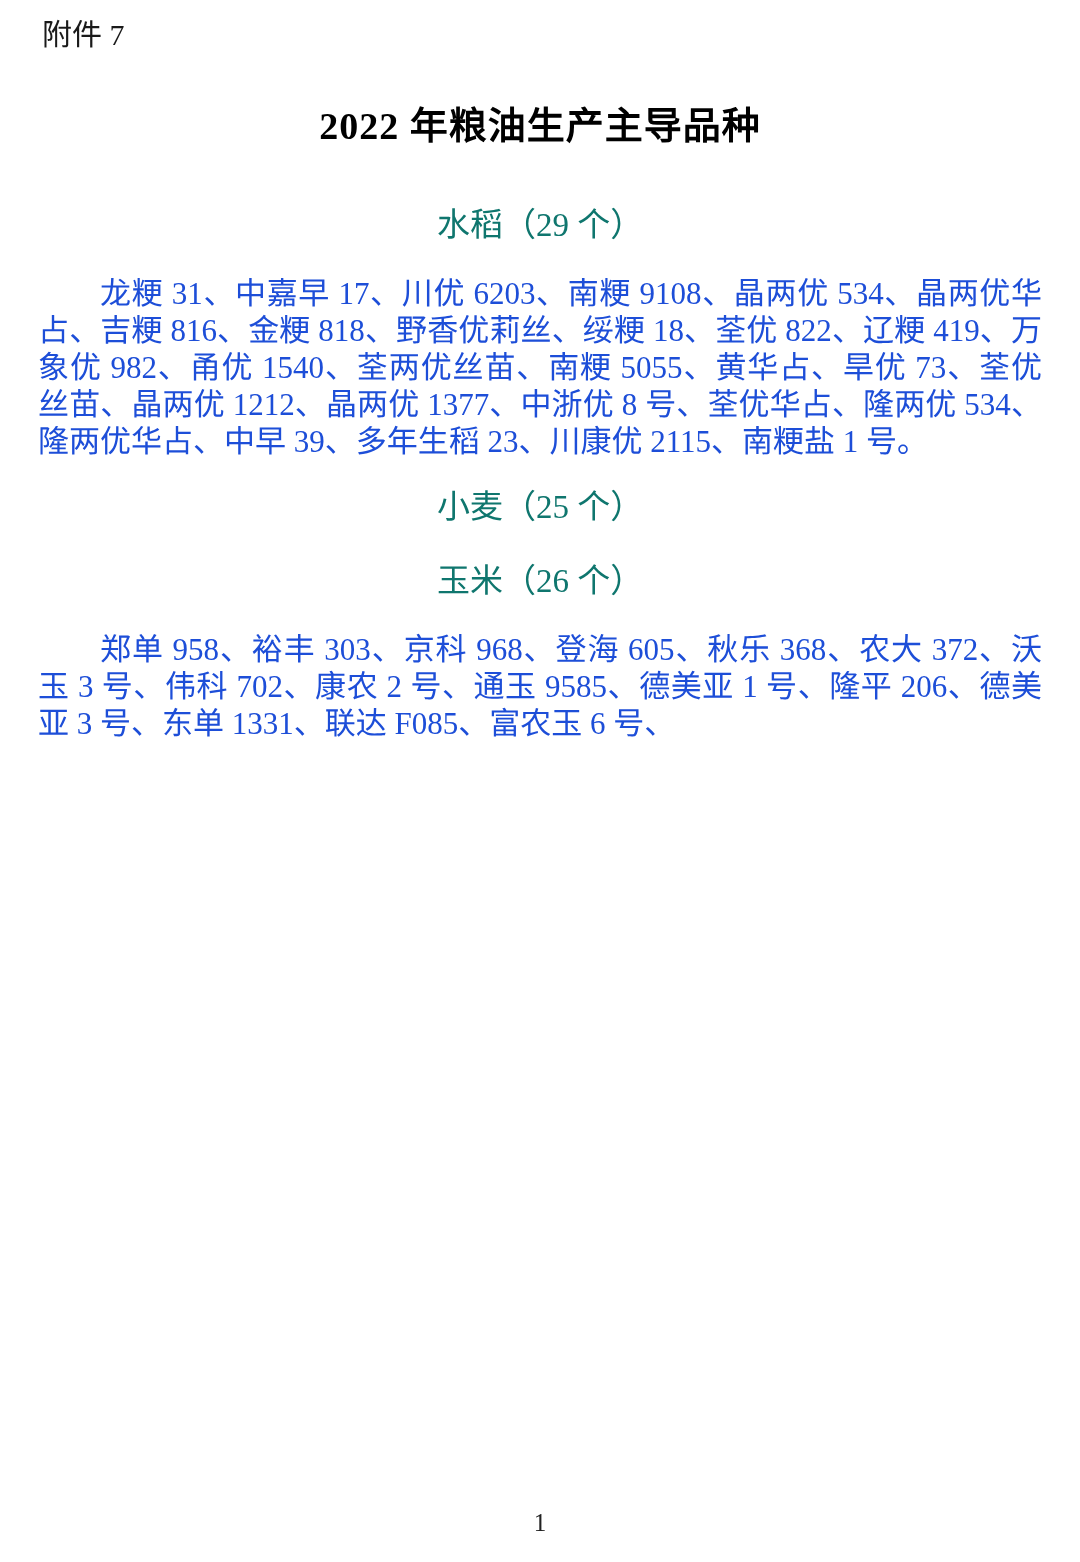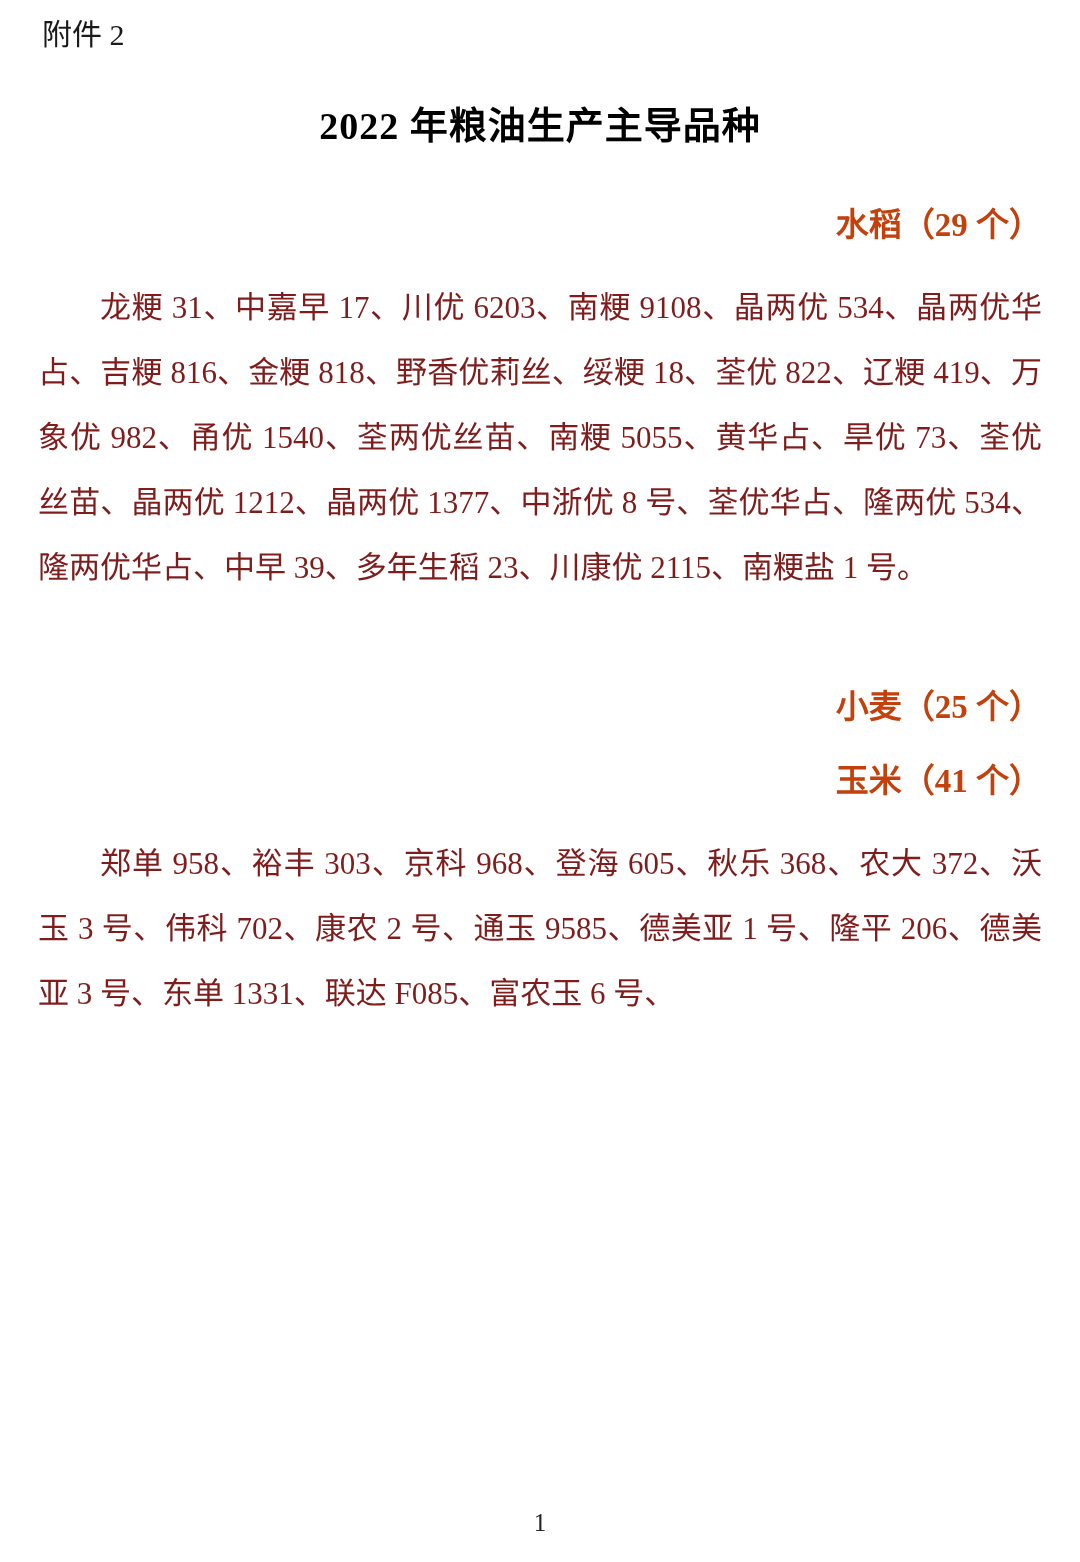--- a/index.html
+++ b/index.html
@@ -27,67 +27,67 @@
   .doc-title {
     margin-top: 46px;
     text-align: center;
     font-size: 38px;
     line-height: 48px;
     font-weight: 700;
     letter-spacing: 1px;
     color: #000000;
   }
   .section-heading {
-    text-align: right;
+    text-align: center;
     font-size: 33px;
     line-height: 46px;
-    font-weight: 700;
-    color: #c2410c;
+    font-weight: 400;
+    color: #0f766e;
   }
   .section:nth-of-type(1) .section-heading { margin-top: 96px; }
   .section:nth-of-type(2) .section-heading { margin-top: 52px; }
-  .section:nth-of-type(3) .section-heading { margin-top: 84px; }
+  .section:nth-of-type(3) .section-heading { margin-top: 24px; }
   .section-body {
     margin: 26px 0 0 0;
     font-size: 31px;
-    line-height: 65px;
+    line-height: 37px;
     text-align: justify;
     text-justify: inter-ideograph;
     text-indent: 2em;
-    color: #7f1d1d;
+    color: #1d4ed8;
   }
   .page-number {
     position: absolute;
     left: 0;
     bottom: 24px;
     width: 100%;
     text-align: center;
     font-size: 25px;
     line-height: 30px;
     color: #222222;
   }
 </style>
 </head>
 <body>
 
 <div class="page">
 
-  <div class="attachment-label">附件 2</div>
+  <div class="attachment-label">附件 7</div>
 
   <h1 class="doc-title">2022 年粮油生产主导品种</h1>
 
   <div class="section">
     <h2 class="section-heading">水稻（29 个）</h2>
     <p class="section-body">龙粳 31、中嘉早 17、川优 6203、南粳 9108、晶两优 534、晶两优华占、吉粳 816、金粳 818、野香优莉丝、绥粳 18、荃优 822、辽粳 419、万象优 982、甬优 1540、荃两优丝苗、南粳 5055、黄华占、旱优 73、荃优丝苗、晶两优 1212、晶两优 1377、中浙优 8 号、荃优华占、隆两优 534、隆两优华占、中早 39、多年生稻 23、川康优 2115、南粳盐 1 号。</p>
   </div>
 
   <div class="section">
     <h2 class="section-heading">小麦（25 个）</h2>
   </div>
 
   <div class="section">
-    <h2 class="section-heading">玉米（41 个）</h2>
+    <h2 class="section-heading">玉米（26 个）</h2>
     <p class="section-body">郑单 958、裕丰 303、京科 968、登海 605、秋乐 368、农大 372、沃玉 3 号、伟科 702、康农 2 号、通玉 9585、德美亚 1 号、隆平 206、德美亚 3 号、东单 1331、联达 F085、富农玉 6 号、</p>
   </div>
 
   <div class="page-number">1</div>
 
 </div>
 
 </body></html>

